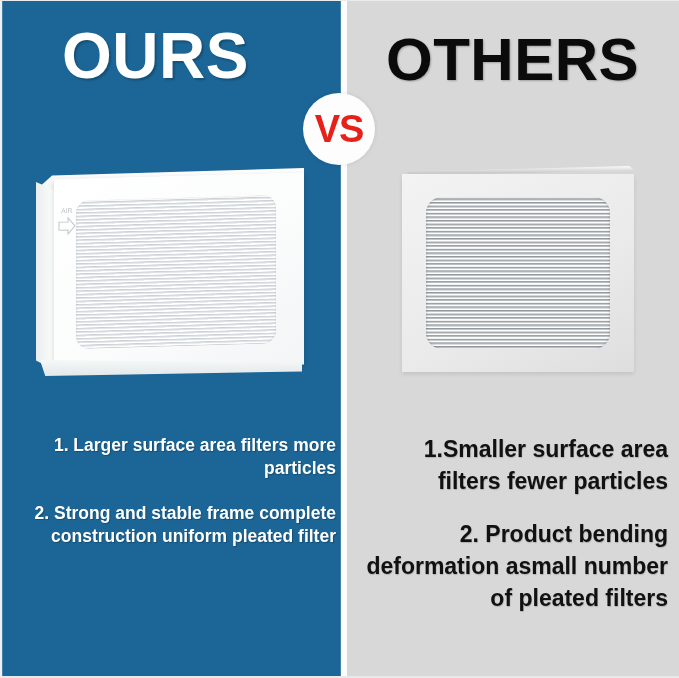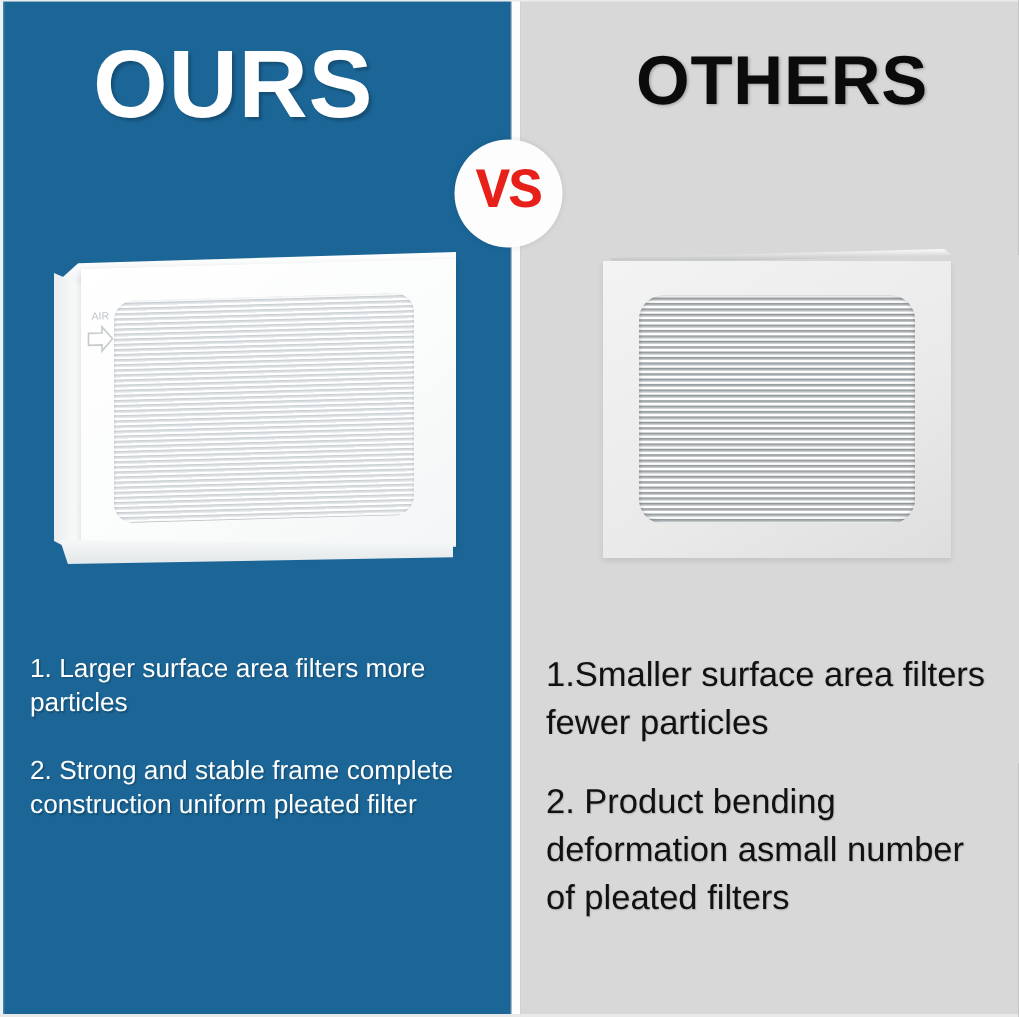--- a/index.html
+++ b/index.html
@@ -48,39 +48,37 @@
     line-height:1;
   }
   #ours-title{
     left:60px; top:24px;
     font-size:64px;
     color:#ffffff;
     text-shadow:2px 2px 2px rgba(0,0,0,.22);
   }
   #others-title{
     left:386px; top:30px;
-    font-size:46px;
+    font-size:60px;
     color:#0b0b0b;
     text-shadow:1px 1px 2px rgba(0,0,0,.25);
-    margin-left:38px;
   }
 
   
   #vs-badge{
     position:absolute;
     left:303px; top:93px;
     width:72px; height:72px;
     border-radius:50%;
     background:#fdfdfd;
     box-shadow:0 0 4px rgba(0,0,0,.10);
     display:flex;
     align-items:center;
     justify-content:center;
     z-index:8;
-    font-family:Liberation Mono, monospace;
   }
   #vs-text{
     font-size:38px;
     font-weight:bold;
     color:#e8201a;
     line-height:1;
     letter-spacing:-1px;
     user-select:none;
   }
 
@@ -200,22 +198,23 @@
   }
   #ours-list{
     left:18px; top:434px;
     width:316px;
   }
   #others-list{
     left:364px; top:434px;
     width:304px;
   }
   .bullet{
-    font-weight:normal;
+    font-weight:bold;
     margin:0 0 22px 0;
+    text-align:right;
   }
   #ours-list .bullet{
     color:#ffffff;
     font-size:17.5px;
     line-height:1.32;
     text-shadow:1px 1px 1px rgba(0,0,0,.25);
   }
   #others-list .bullet{
     color:#111111;
     font-size:23px;

